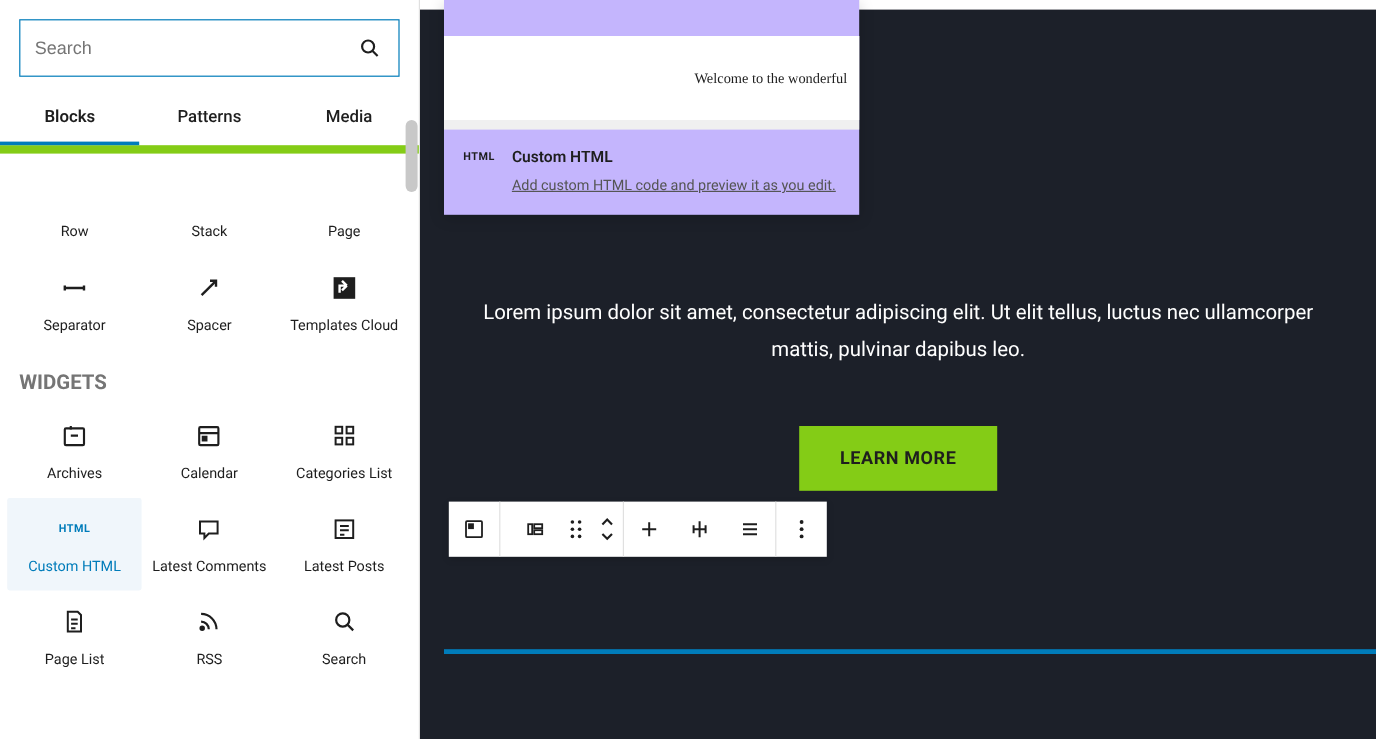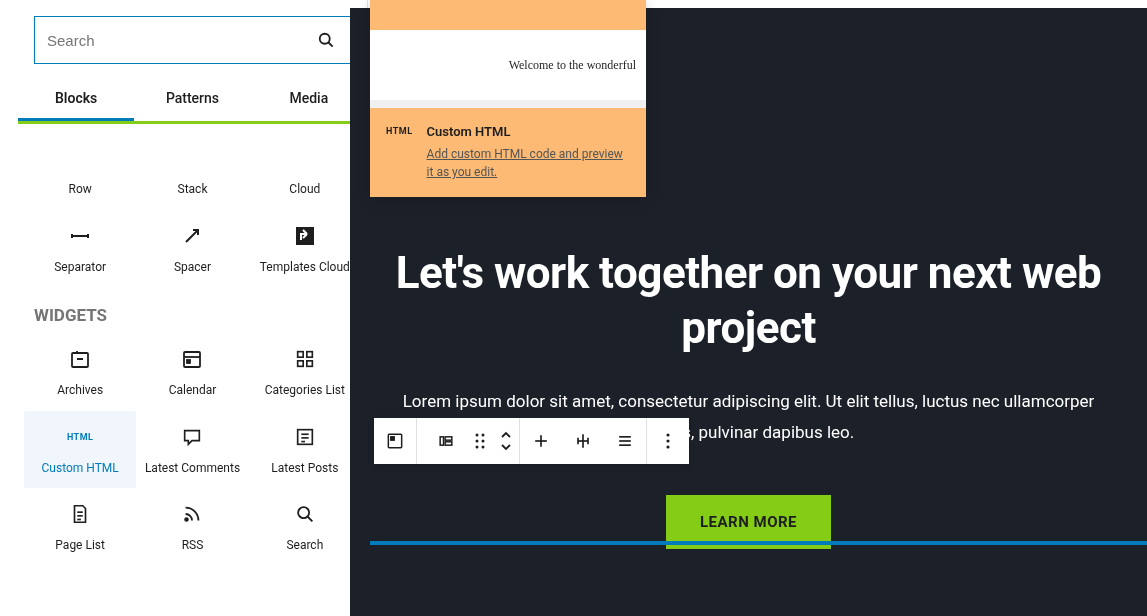--- a/index.html
+++ b/index.html
@@ -8,21 +8,21 @@
     font-size: 13px;
     color: #1e1e1e;
     background: #fff;
     width: 1147px;
     height: 616px;
     overflow: hidden;
     position: relative;
   }
   .sidebar {
     position: absolute;
-    left: 18px; top: 0;
+    left: 0; top: 0;
     width: 350px;
     height: 616px;
     background: #fff;
     border-right: 1px solid #e0e0e0;
     display: flex;
     flex-direction: column;
   }
   .search-wrap {
     padding: 16px 16px 0 16px;
   }
@@ -40,21 +40,21 @@
     font-size: 15px;
     color: #757575;
     background: transparent;
   }
   .search-icon-wrap {
     width: 24px; height: 24px;
     display: flex; align-items: center; justify-content: center;
   }
   .tabs {
     display: flex;
-    border-bottom: 3px solid #84cc16;
+    border-bottom: 7px solid #84cc16;
     margin-top: 12px;
   }
   .tab {
     flex: 1;
     text-align: center;
     padding: 14px 0 12px 0;
     font-size: 14px;
     color: #1e1e1e;
     cursor: pointer;
     border-bottom: 3px solid transparent;
@@ -148,22 +148,22 @@
     right: -10px;
     top: 533px;
     height: 4px;
     background: #007cba;
   }
   
   .popover {
     position: absolute;
     left: 370px;
     top: 0;
-    width: 276px;
-    background: #fdba74;
+    width: 346px;
+    background: #c4b5fd;
     box-shadow: 0 3px 12px rgba(0,0,0,0.18);
     z-index: 20;
   }
   .popover-preview {
     background: #f0f0f0;
     padding-bottom: 8px;
   }
   .popover-white {
     background: #fff;
     margin: 30px 0 0 0;
@@ -270,21 +270,21 @@
       <div class="block-item">
         <span class="block-icon" style="visibility:hidden"></span>
         <span class="block-label">Row</span>
       </div>
       <div class="block-item">
         <span class="block-icon" style="visibility:hidden"></span>
         <span class="block-label">Stack</span>
       </div>
       <div class="block-item">
         <span class="block-icon" style="visibility:hidden"></span>
-        <span class="block-label">Cloud</span>
+        <span class="block-label">Page</span>
       </div>
 
       <div class="block-item">
         <span class="block-icon">
           <svg width="24" height="24" viewBox="0 0 24 24" stroke="#1e1e1e" stroke-width="2" fill="none">
               <line x1="4" y1="12" x2="20" y2="12"></line>
               <line x1="4" y1="10" x2="4" y2="14"></line>
               <line x1="20" y1="10" x2="20" y2="14"></line>
             </svg>
         </span>
@@ -400,21 +400,20 @@
         </span>
         <span class="block-label">Search</span>
       </div>
     </div>
 
   </div>
 </div>
 
 <div class="canvas">
   <div class="hero">
-    <h2>Let's work together on your next web project</h2>
     <p>Lorem ipsum dolor sit amet, consectetur adipiscing elit. Ut elit tellus, luctus nec ullamcorper mattis, pulvinar dapibus leo.</p>
     <span class="cta">LEARN MORE</span>
   </div>
   <div class="blue-line"></div>
 </div>
 
 <div class="popover">
   <div class="popover-preview">
     <div class="popover-white">
       <span>Welcome to the wonderful</span>

